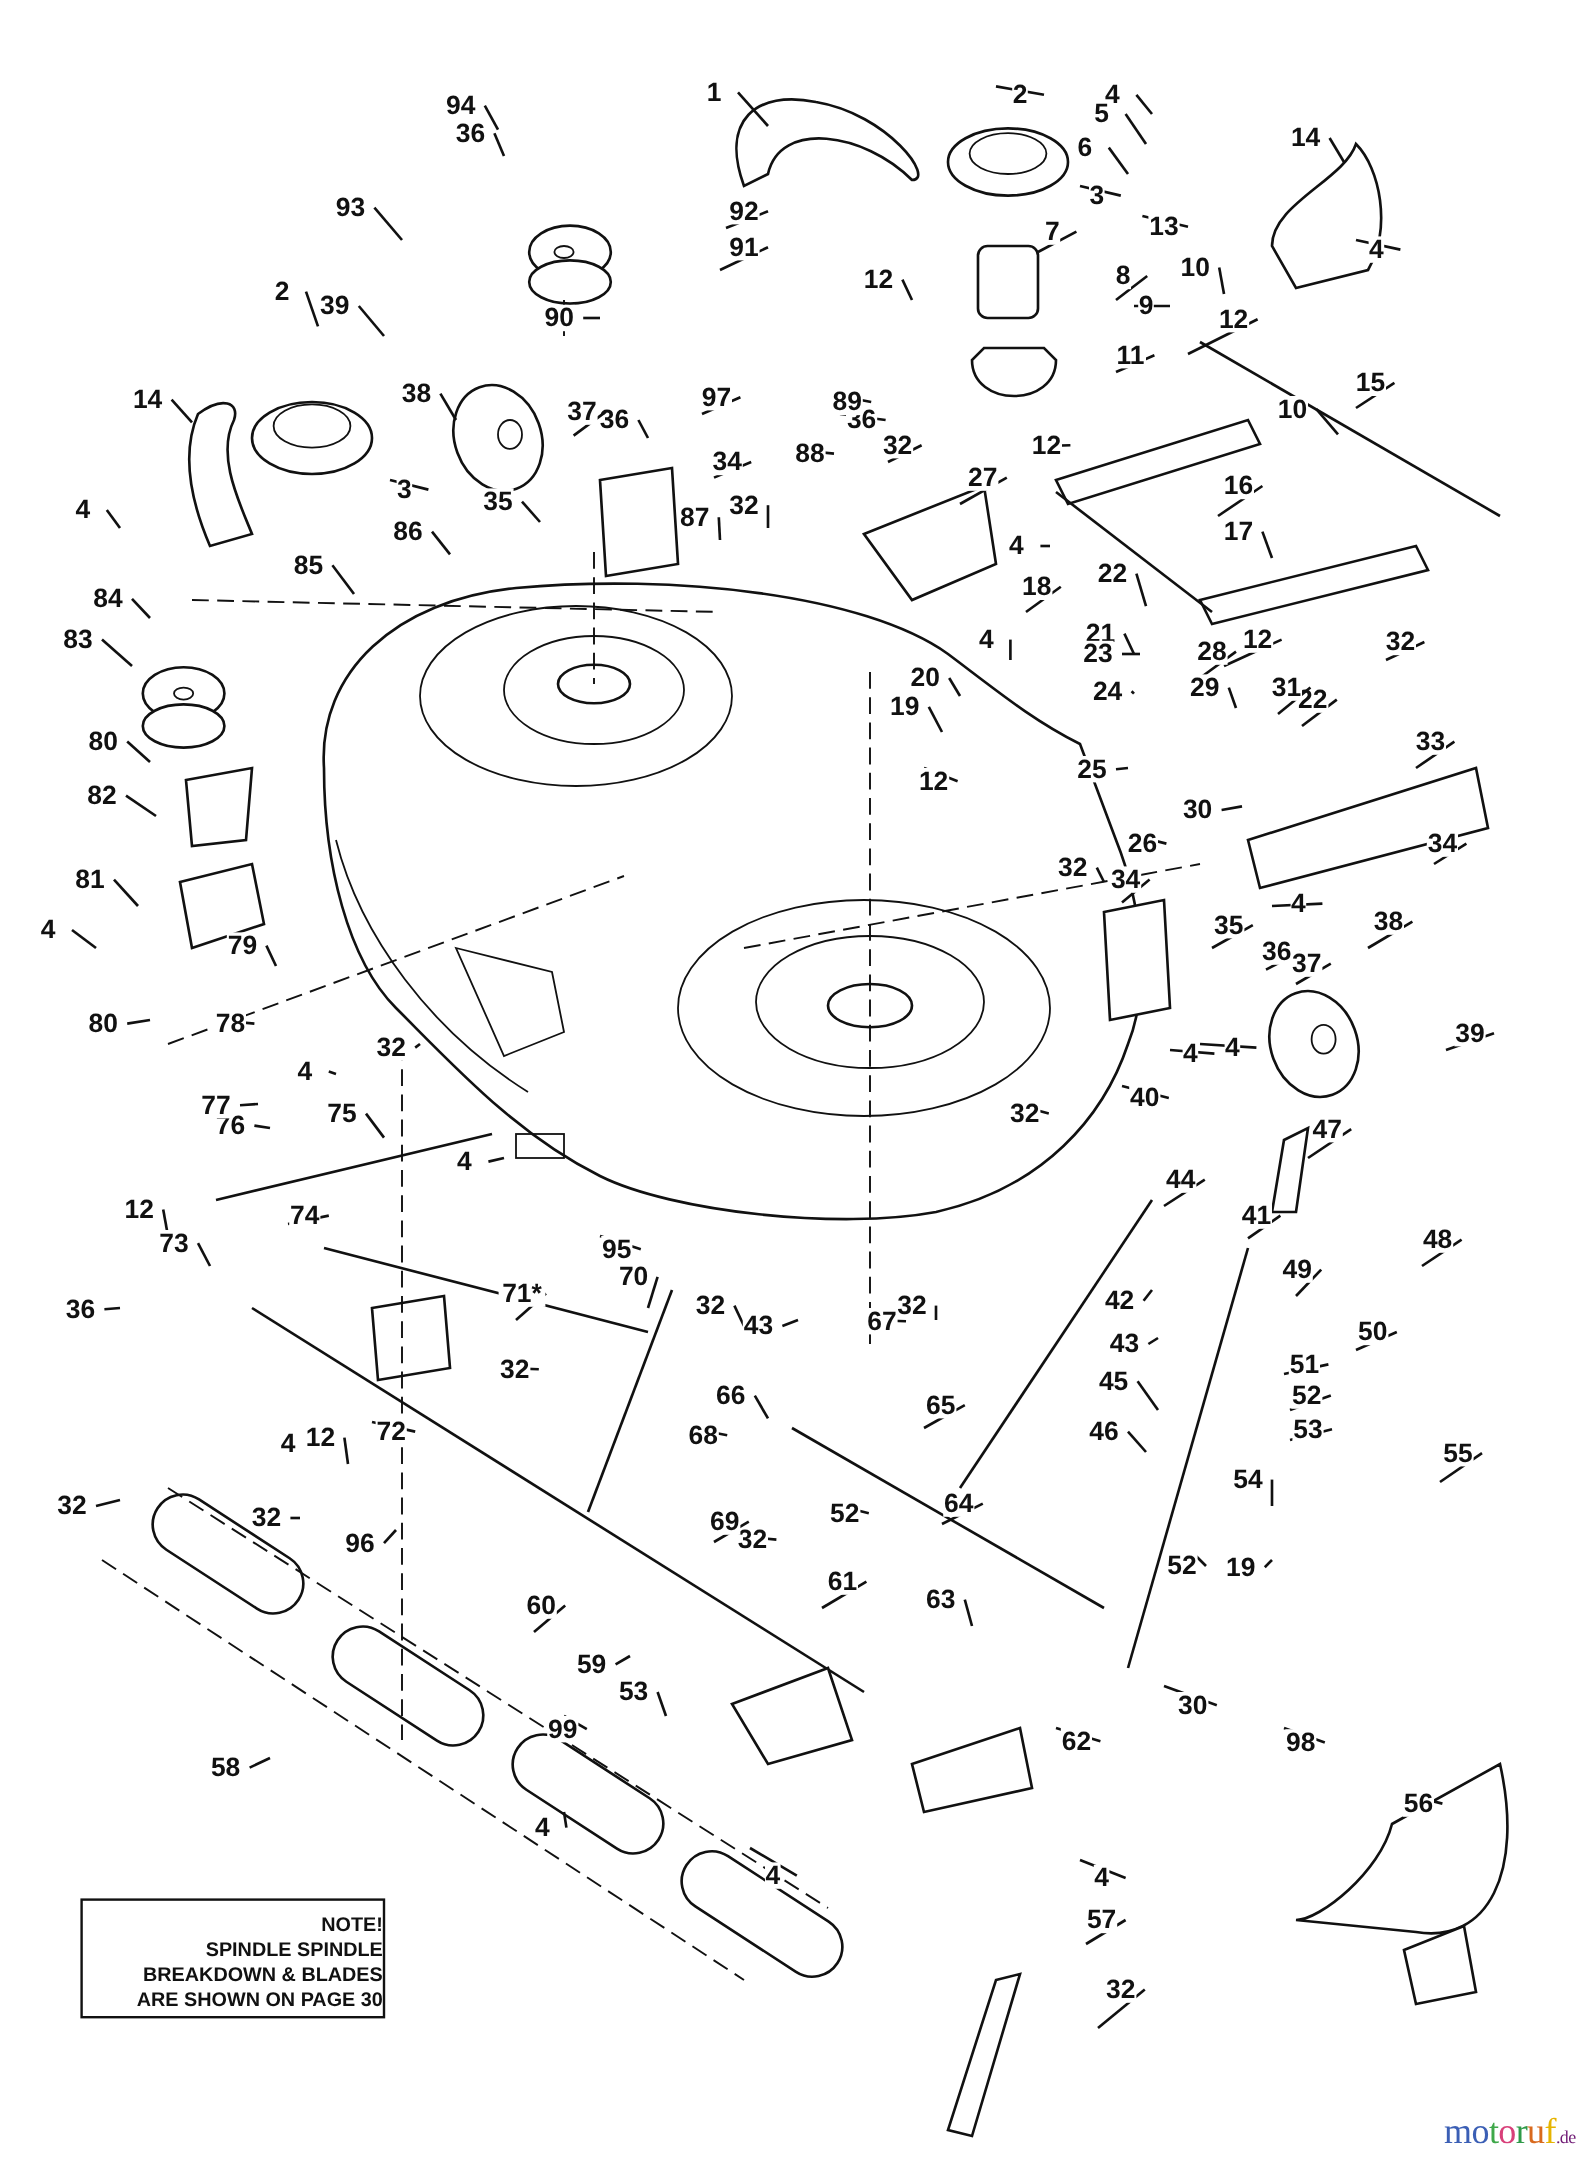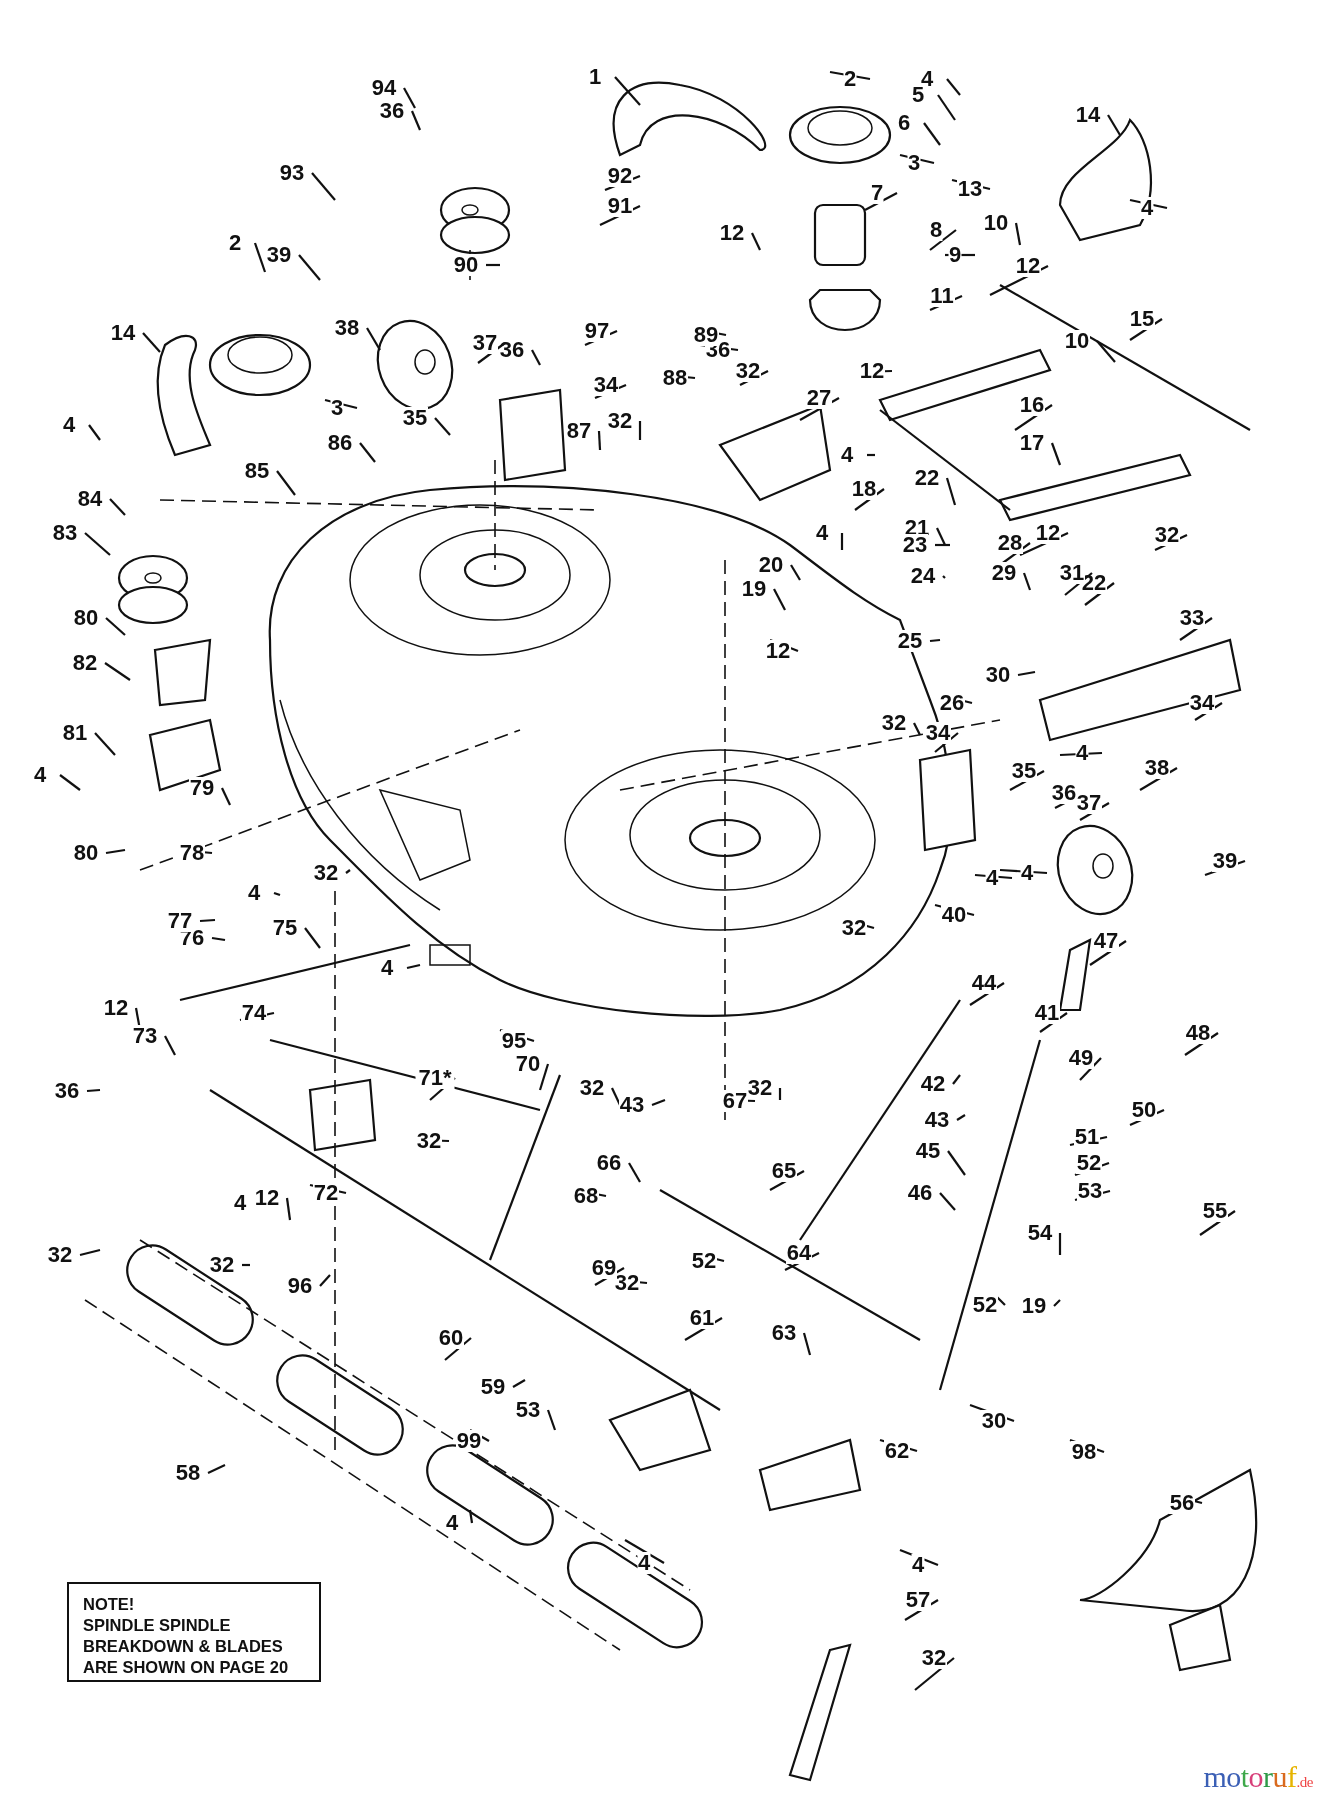--- a/index.html
+++ b/index.html
@@ -3,24 +3,24 @@
 <meta charset="utf-8">
 <style>
   html, body { margin:0; padding:0; background:#ffffff; }
   body { width:1317px; height:1800px; position:relative; overflow:hidden; font-family:"Liberation Sans", sans-serif; }
   #diagram { position:absolute; left:0; top:0; width:1317px; height:1800px; }
   .lbl { font-family:"Liberation Sans", sans-serif; font-weight:bold; font-size:22px; fill:#111; }
   .leader { stroke:#111; stroke-width:2.2; fill:none; }
   .part { stroke:#111; stroke-width:2.2; fill:#fff; }
   .thin { stroke:#111; stroke-width:1.5; fill:none; }
   .dash { stroke:#111; stroke-width:1.6; fill:none; stroke-dasharray:14 7; }
-  .note { position:absolute; left:67px; top:1582px; width:254px; height:100px; border:2.5px solid #111; background:#fff; box-sizing:border-box; padding:10px 0 0 14px; }
+  .note { position:absolute; left:67px; top:1582px; width:254px; height:100px; border:2.5px solid #111; background:#fff; box-sizing:border-box; padding:10px 0 0 14px;text-align:right; }
   .note div { font-family:"Liberation Sans", sans-serif; font-weight:bold; font-size:16.5px; line-height:21px; color:#111; white-space:nowrap; }
   .brand { position:absolute; right:4px; bottom:6px; font-family:"Liberation Serif", serif; font-size:30px; letter-spacing:-0.5px; }
-  .brand span.de { font-size:15px; color:#ef4444; }
+  .brand span.de { font-size:15px; color:#701a75; }
 </style>
 </head>
 <body>
 
 <svg id="diagram" viewBox="0 0 1317 1800" xmlns="http://www.w3.org/2000/svg">
 
   <g>
     <path class="part" d="M270,640 C265,560 330,500 430,490 C560,478 720,495 790,545 C830,575 860,600 900,620 L930,700 C950,750 960,820 940,870 C920,930 870,990 780,1010 C700,1025 560,1010 500,980 C430,945 380,890 330,840 C290,800 270,720 270,640 Z"></path>
     <ellipse class="thin" cx="480" cy="580" rx="130" ry="75"></ellipse>
     <ellipse class="thin" cx="495" cy="575" rx="75" ry="45"></ellipse>
@@ -872,16 +872,16 @@
       <line x1="489" y1="1441" x2="470" y2="1430" class="leader"></line>
       <rect x="456" y="1430" width="26" height="22" fill="#fff"></rect>
       <text x="469" y="1448" class="lbl" text-anchor="middle">99</text>
     </g>
   </svg>
 
 <div class="note">
   <div>NOTE!</div>
   <div>SPINDLE SPINDLE</div>
   <div>BREAKDOWN &amp; BLADES</div>
-  <div>ARE SHOWN ON PAGE 20</div>
+  <div>ARE SHOWN ON PAGE 30</div>
 </div>
 
 <div class="brand" id="brand"><span style="color: rgb(59, 95, 181);">m</span><span style="color: rgb(59, 95, 181);">o</span><span style="color: rgb(63, 168, 74);">t</span><span style="color: rgb(216, 64, 122);">o</span><span style="color: rgb(46, 154, 72);">r</span><span style="color: rgb(217, 106, 30);">u</span><span style="color: rgb(230, 180, 0);">f</span><span class="de">.de</span></div>
 
 </body></html>

